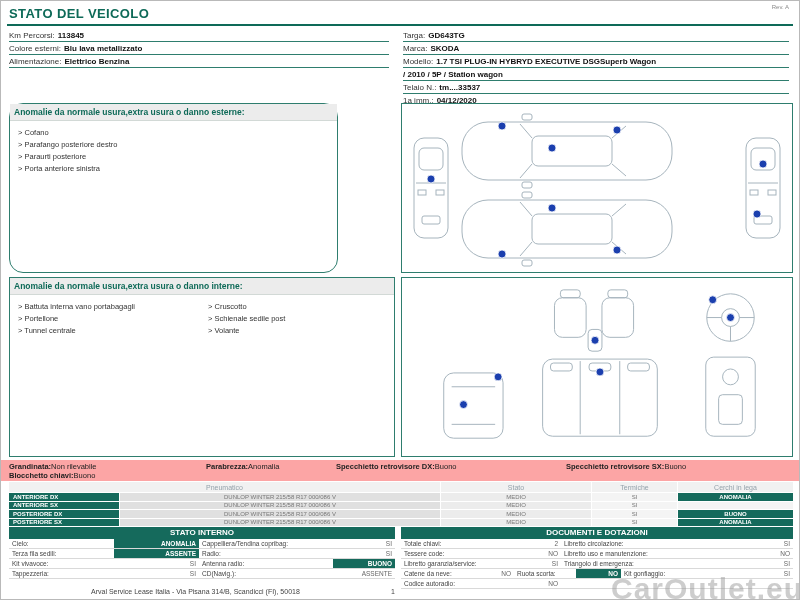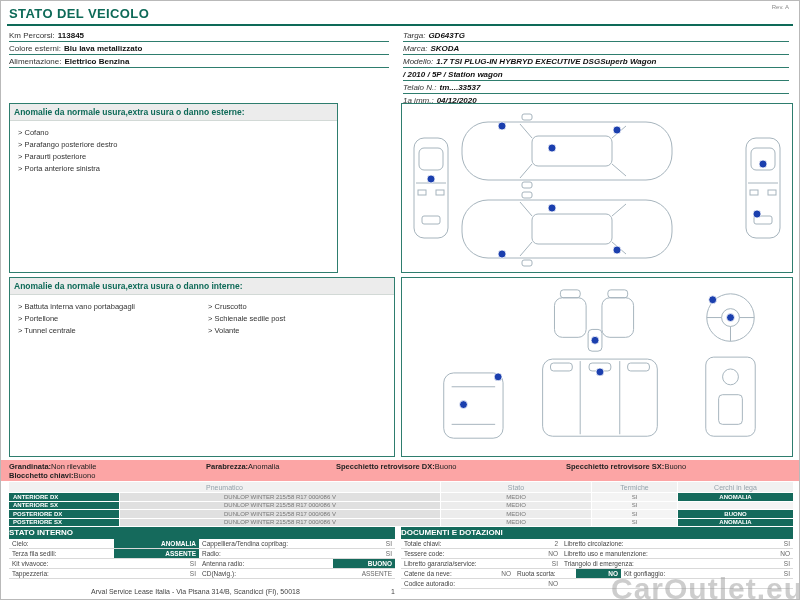--- a/index.html
+++ b/index.html
@@ -6,28 +6,28 @@
   .page{position:relative;width:800px;height:600px;background:#ffffff;border:1px solid #b9b9b9;
         font-family:"Liberation Sans",sans-serif;color:#333;overflow:hidden;box-sizing:border-box;}
 
   
   .report-title{position:absolute;left:8px;top:5px;font-size:13px;font-weight:bold;color:#0e6a58;letter-spacing:.4px;}
   .rev{position:absolute;right:10px;top:3px;font-size:6px;color:#8a8a8a;}
   .top-rule{position:absolute;left:6px;right:6px;top:23px;height:2px;background:#0e6a58;}
 
   
   .info-left{position:absolute;left:8px;top:28px;width:380px;}
-  .info-right{position:absolute;left:402px;top:28px;width:386px;font-style:italic;}
+  .info-right{position:absolute;left:402px;top:28px;width:386px;}
   .info-row{display:flex;font-size:8px;padding:2px 0 1px 0;border-bottom:1px solid #2e7d6e;line-height:9px;}
   .info-row .lbl{color:#333;margin-right:3px;white-space:nowrap;}
   .info-row .val{font-weight:bold;color:#111;}
 
   
   .section{position:absolute;border:1px solid #2e7d6e;box-sizing:border-box;background:#fff;}
-  #ext-left{left:8px;top:102px;width:329px;height:170px;}
+  #ext-left{left:8px;top:102px;width:329px;height:170px;border-radius:14px;}
   #ext-right{left:400px;top:102px;width:392px;height:170px;}
   #int-left{left:8px;top:276px;width:386px;height:180px;}
   #int-right{left:400px;top:276px;width:392px;height:180px;}
   .sec-head{background:#ececec;color:#0e6a58;font-weight:bold;font-size:8.5px;padding:3px 4px;border-bottom:1px solid #d2d9d6;}
   .sec-cols{display:flex;padding:5px 8px;font-size:7.5px;gap:12px;color:#333;}
   .sec-col{flex:1;}
   .sec-item{padding:1.5px 0;line-height:9px;}
   .sec-item::before{content:"> ";color:#333;}
   .diagram-svg{display:block;width:100%;height:100%;}
   .sketch{stroke:#a6b4bd;fill:none;stroke-width:1;}
@@ -49,21 +49,21 @@
   .c-stato{width:150px;background:#ececec;color:#777;}
   .c-term{width:85px;background:#f4f4f4;color:#777;}
   .c-cerchi{width:115px;background:#156a5c;color:#fff;font-weight:bold;}
   .c-cerchi.empty{background:#f4f4f4;}
   .h-pneu{width:431px;} .h-stato{width:150px;} .h-term{width:85px;} .h-cerchi{width:115px;}
 
   
   .btable{position:absolute;top:526px;font-size:6.5px;}
   #stato-interno{left:8px;width:386px;}
   #documenti{left:400px;width:392px;}
-  .b-head{background:#156a5c;color:#fff;font-weight:bold;font-size:8px;height:12px;line-height:12px;}
+  .b-head{background:#156a5c;color:#fff;font-weight:bold;text-align:center;font-size:8px;height:12px;line-height:12px;}
   .b-row{display:flex;border-bottom:1px solid #d9d9d9;height:9px;align-items:stretch;}
   .b-row div{display:flex;align-items:center;box-sizing:border-box;}
   .bl{padding-left:3px;color:#444;}
   .bv{justify-content:flex-end;padding-right:3px;color:#666;}
   .dark{background:#156a5c;color:#fff !important;font-weight:bold;}
   
   .si-l1{width:105px;} .si-v1{width:85px;} .si-l2{width:134px;} .si-v2{width:62px;}
   
   .do-l1{width:100px;} .do-v1{width:60px;} .do-l2{width:150px;} .do-v2{width:82px;}
   .do4-l1{width:85px;} .do4-v1{width:28px;} .do4-l2{width:62px;} .do4-v2{width:45px;} .do4-l3{width:95px;} .do4-v3{width:77px;}

